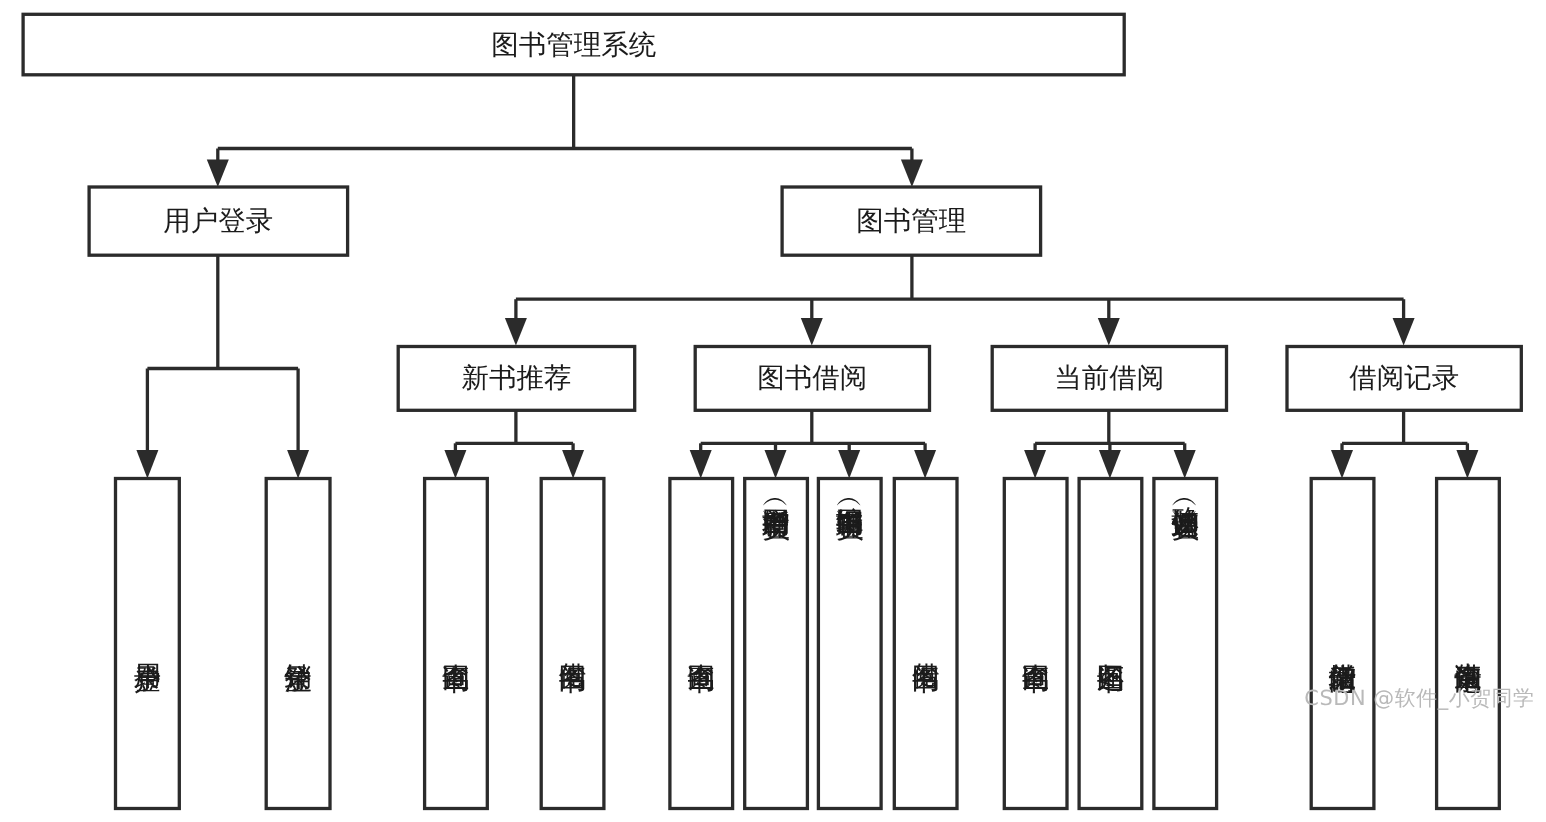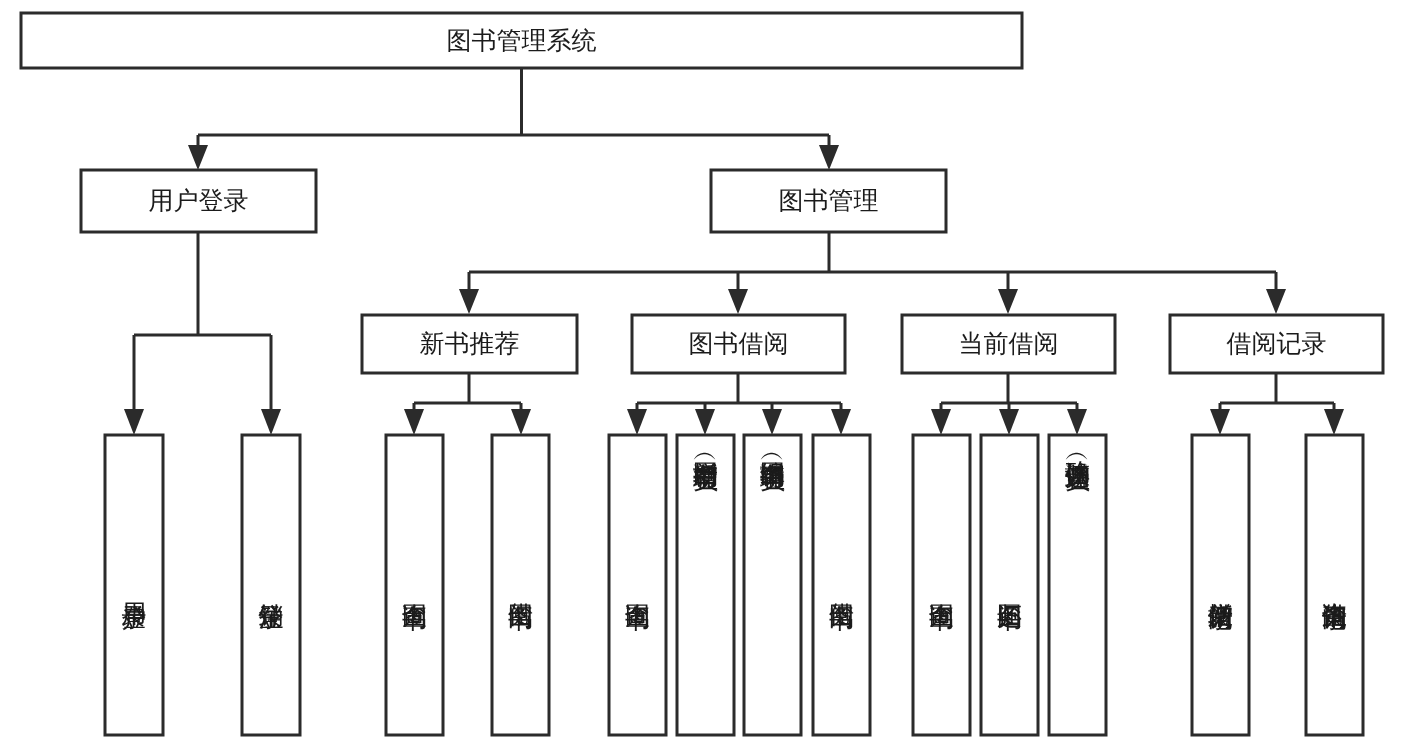--- a/index.html
+++ b/index.html
@@ -229,13 +229,14 @@
     <span class="node-label-v" style="height:auto; padding-top:6px;">确认归还（管理员）</span>
   </div>
 
   <div class="vlabel-wrap" style="left:1192px; top:435px; width:57px; height:300px;">
     <span class="node-label-v">新增借阅记录</span>
   </div>
   <div class="vlabel-wrap" style="left:1306px; top:435px; width:57px; height:300px;">
     <span class="node-label-v">查询借阅记录</span>
   </div>
 
+  <div class="watermark">CSDN @软件_小贺同学</div>
 </div>
 
 </body></html>

